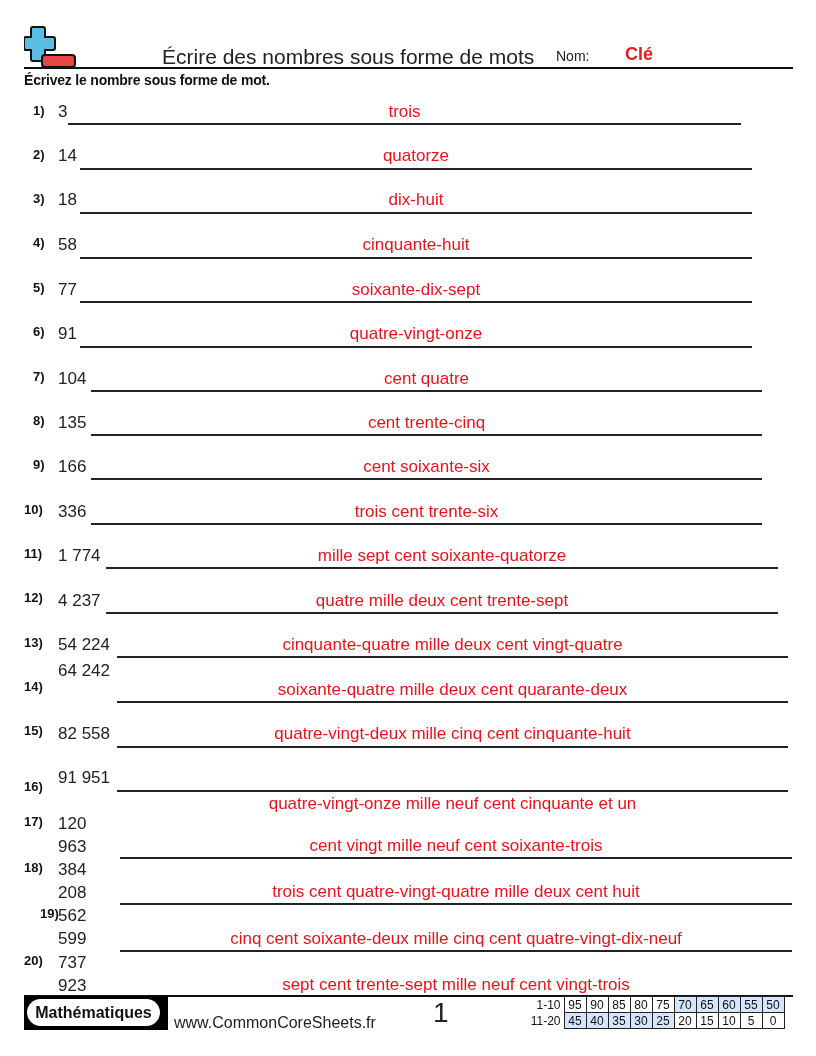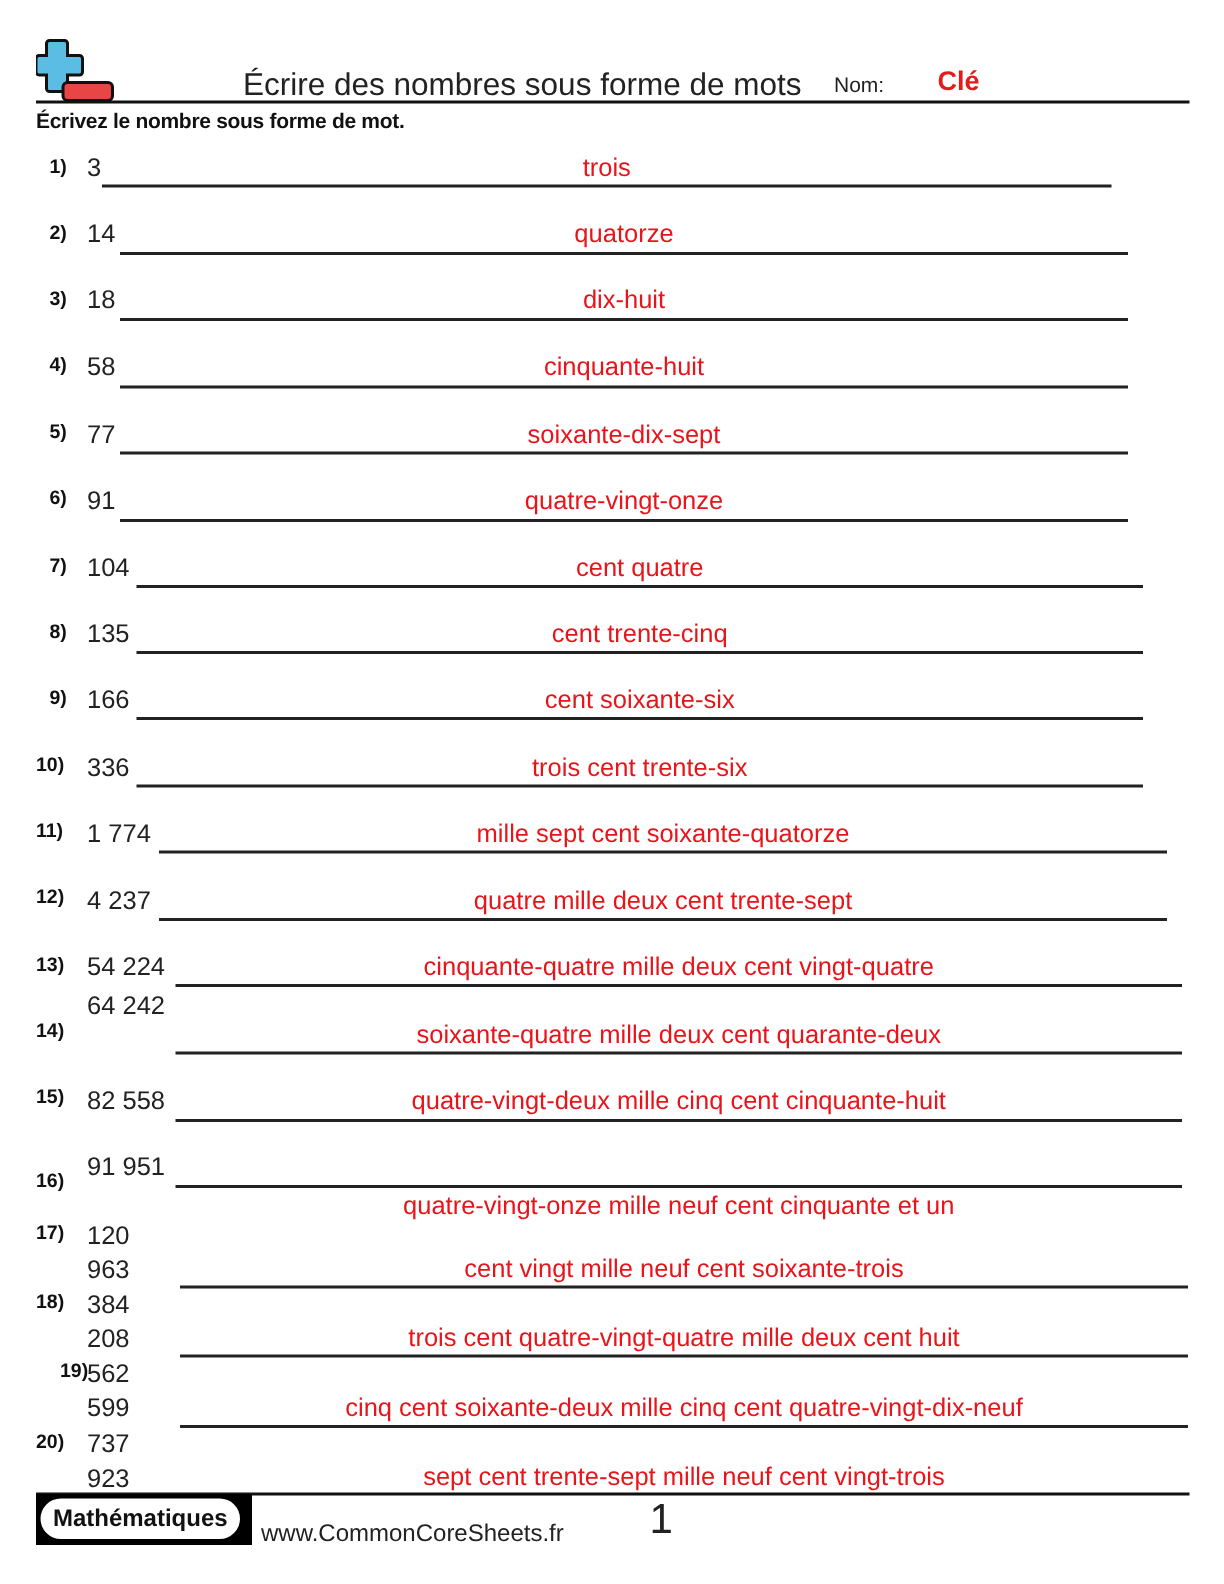--- a/index.html
+++ b/index.html
@@ -170,14 +170,40 @@
   </div>
 
 <div class="footer-rule"></div>
 <div class="brand">
   <div class="brand-pill">Mathématiques</div>
 </div>
 <div class="site">www.CommonCoreSheets.fr</div>
 <div class="page-num">1</div>
 <table class="score">
   <tbody id="score-body">
+      <tr>
+        <td class="lbl">1-10</td>
+        <td class="cell">95</td>
+        <td class="cell">90</td>
+        <td class="cell">85</td>
+        <td class="cell">80</td>
+        <td class="cell">75</td>
+        <td class="cell hl">70</td>
+        <td class="cell hl">65</td>
+        <td class="cell hl">60</td>
+        <td class="cell hl">55</td>
+        <td class="cell hl">50</td>
+      </tr>
+      <tr>
+        <td class="lbl">11-20</td>
+        <td class="cell hl">45</td>
+        <td class="cell hl">40</td>
+        <td class="cell hl">35</td>
+        <td class="cell hl">30</td>
+        <td class="cell hl">25</td>
+        <td class="cell">20</td>
+        <td class="cell">15</td>
+        <td class="cell">10</td>
+        <td class="cell">5</td>
+        <td class="cell">0</td>
+      </tr>
     </tbody>
 </table>
 
 </body></html>

